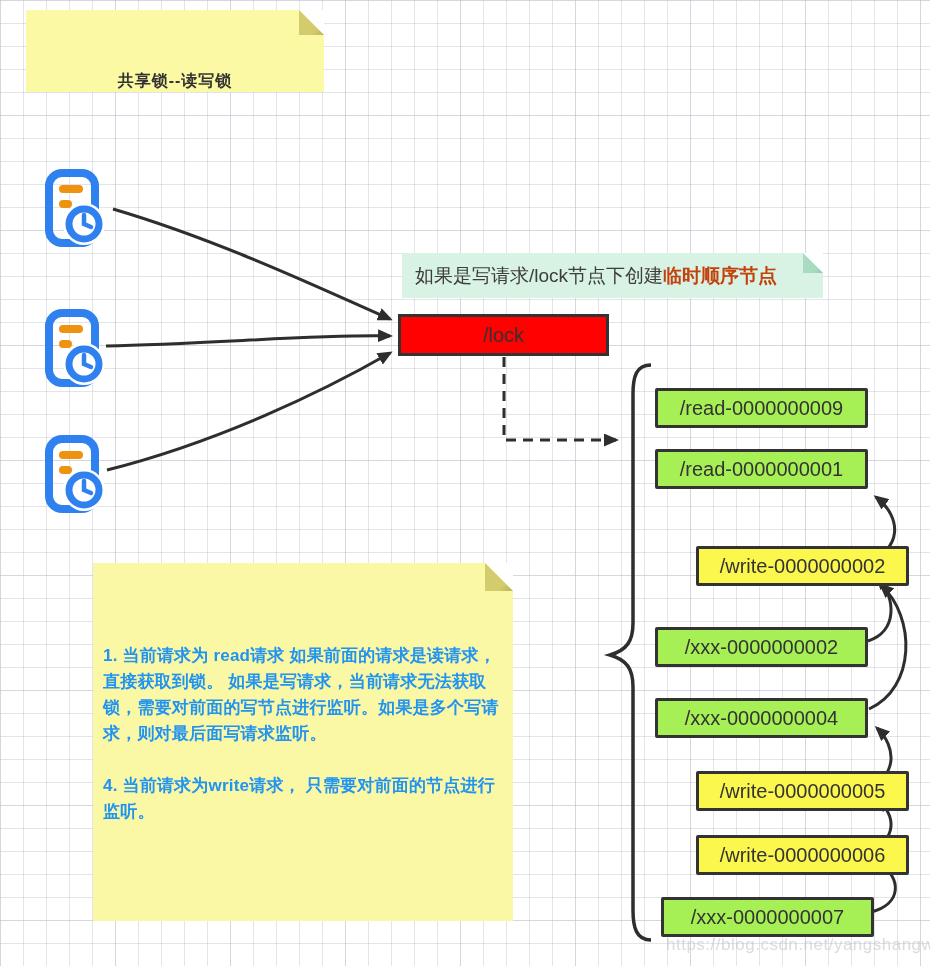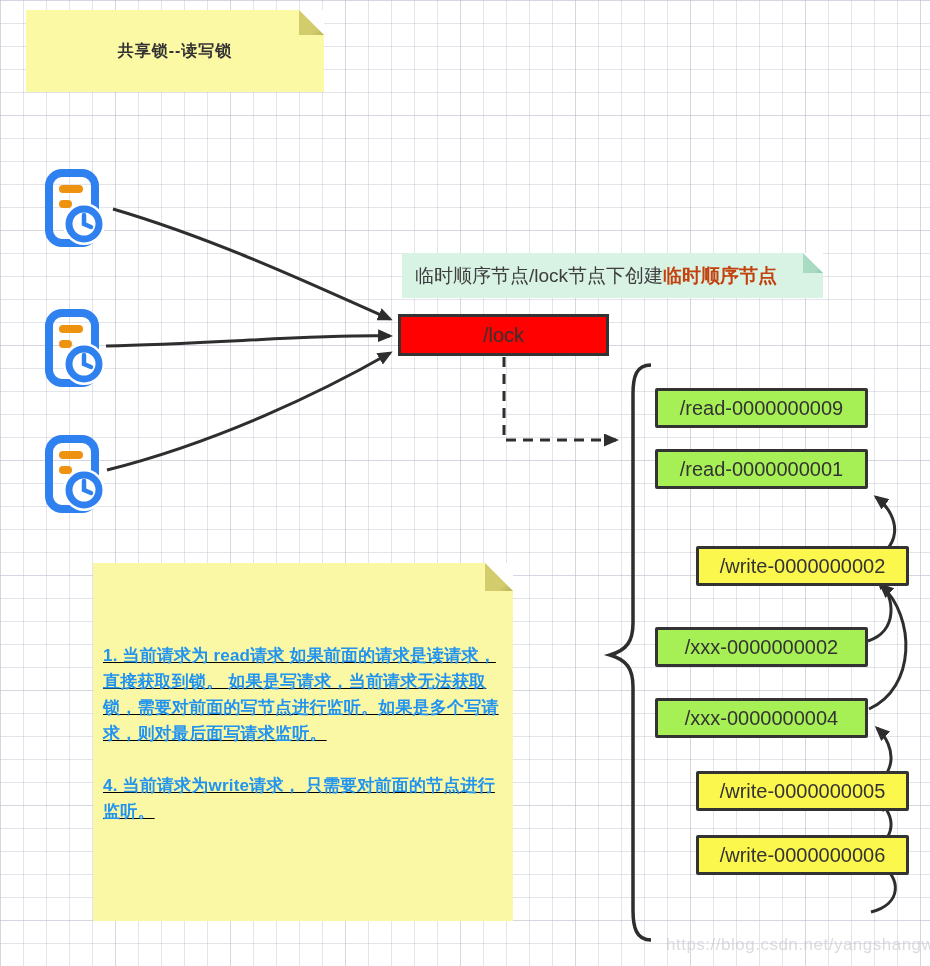--- a/index.html
+++ b/index.html
@@ -18,34 +18,34 @@
   .layer{position:absolute;z-index:2;}
 
   
   .note{position:absolute;z-index:2;}
   .note .fold-cut{position:absolute;top:0;right:0;background:#ffffff;}
   .note .fold-flap{position:absolute;top:0;right:0;}
   .cut{clip-path:polygon(0 0,100% 0,100% 100%);}
   .flap{clip-path:polygon(0 0,100% 100%,0 100%);}
 
   .title-note{left:26px;top:10px;width:298px;height:82px;background:#fbf9a4;
-    display:flex;align-items:center;justify-content:center;}
+    display:flex;align-items:flex-end;justify-content:center;}
   .title-note .fold-cut,.title-note .fold-flap{width:25px;height:25px;}
   .title-note .fold-flap{background:linear-gradient(135deg,#d2cc6d 72%,#b9b25a 100%);}
   .title-note .txt{font-size:16px;font-weight:bold;color:#333;letter-spacing:1px;}
 
   .mint-note{left:402px;top:253px;width:421px;height:45px;background:#d8f2e4;
     display:flex;align-items:center;padding-left:13px;box-sizing:border-box;}
   .mint-note .fold-cut,.mint-note .fold-flap{width:20px;height:20px;}
   .mint-note .fold-flap{background:linear-gradient(135deg,#a9dbc3 72%,#8cc7ab 100%);}
   .mint-note .plain{font-size:19px;color:#3d3d3d;white-space:pre;}
   .mint-note .hl{font-size:19px;color:#c2410c;font-weight:bold;white-space:pre;}
 
   .exp-note{left:93px;top:563px;width:420px;height:358px;background:#fbf8a5;
-    box-sizing:border-box;padding:80px 7px 0 10px;text-decoration:underline;}
+    box-sizing:border-box;padding:80px 7px 0 10px;}
   .exp-note .fold-cut,.exp-note .fold-flap{width:28px;height:28px;}
   .exp-note .fold-flap{background:linear-gradient(135deg,#d2cc6d 72%,#b9b25a 100%);}
   .exp-note p{margin:0 0 26px 0;font-size:17px;font-weight:bold;color:#2193f0;
     line-height:26px;letter-spacing:0.2px;}
 
   
   .lock-box{left:398px;top:314px;width:211px;height:42px;background:#ff0100;
     border:3px solid #333;box-sizing:border-box;display:flex;align-items:center;
     justify-content:center;font-size:20px;color:#333;}
 
@@ -115,21 +115,21 @@
     <rect x="15" y="19" width="24" height="8" rx="4" fill="#ee9310"></rect>
     <rect x="15" y="34" width="13" height="8" rx="4" fill="#ee9310"></rect>
     <circle cx="40" cy="58" r="21" fill="#ffffff"></circle>
     <circle cx="40" cy="58" r="15" fill="#ffffff" stroke="#2f81f0" stroke-width="7"></circle>
     <path d="M40,49 L40,58 L47,61" fill="none" stroke="#2f81f0" stroke-width="4.5" stroke-linecap="round"></path>
   </svg>
 
   <div class="note mint-note">
     <div class="fold-cut cut"></div>
     <div class="fold-flap flap"></div>
-    <span class="plain">临时顺序节点/lock节点下创建</span>
+    <span class="plain">如果是写请求/lock节点下创建</span>
       <span class="hl">临时顺序节点</span>
   </div>
 
   <div class="layer lock-box">
     <span>/lock</span>
   </div>
 
   <div class="znode green" style="top:388px">
       <span>/read-0000000009</span>
     </div>
@@ -144,20 +144,23 @@
     </div>
   <div class="znode green" style="top:698px">
       <span>/xxx-0000000004</span>
     </div>
   <div class="znode yellow" style="top:771px">
       <span>/write-0000000005</span>
     </div>
   <div class="znode yellow" style="top:835px">
       <span>/write-0000000006</span>
     </div>
+  <div class="znode green" style="top:897px;left:661px">
+      <span>/xxx-0000000007</span>
+    </div>
 
   <div class="note exp-note">
     <div class="fold-cut cut"></div>
     <div class="fold-flap flap"></div>
     <p>1. 当前请求为 read请求  如果前面的请求是读请求，直接获取到锁。 如果是写请求，当前请求无法获取锁，需要对前面的写节点进行监听。如果是多个写请求，则对最后面写请求监听。</p>
     <p>4.  当前请求为write请求， 只需要对前面的节点进行监听。</p>
   </div>
 
   <div class="watermark">https://blog.csdn.net/yangshangwei</div>
 

